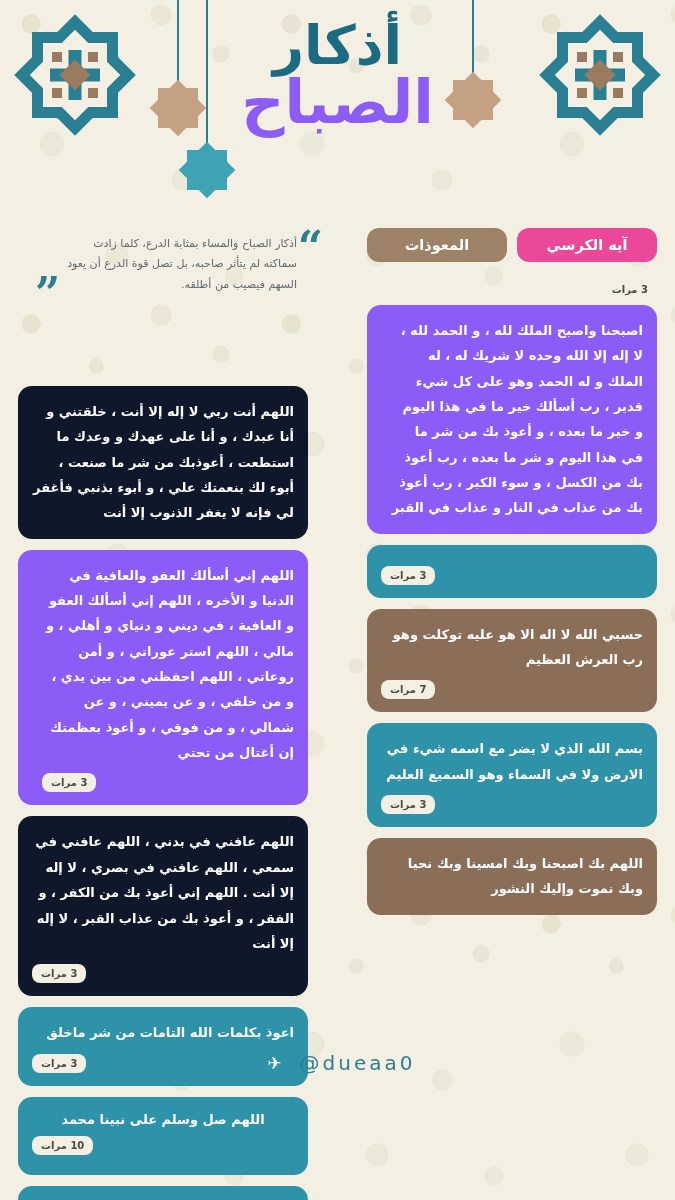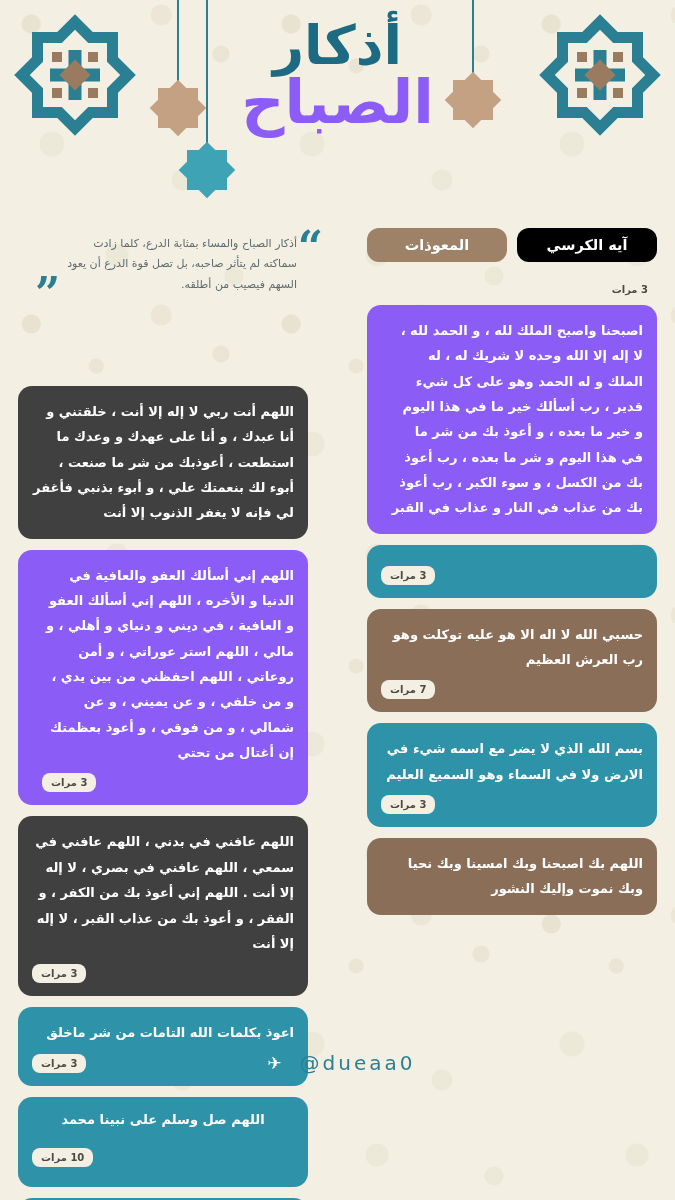--- a/index.html
+++ b/index.html
@@ -126,21 +126,21 @@
     position: relative;
     border-radius: 14px;
     padding: 13px 14px 13px 14px;
     margin-bottom: 11px;
     color: #ffffff;
     text-align: right;
     line-height: 1.95;
     font-size: 13px;
     font-weight: bold;
   }
-  .card.teal   { background: #404040; }
+  .card.teal   { background: #0f172a; }
   .card.navy   { background: #8b5cf6; padding-left: 24px; }
   .card.brown  { background: #8a6e58; }
   .card.tealdk { background: #2e93a8; }
 
   .card .txt { display: block; }
 
   .badge {
     display: inline-block;
     background: #f3f0e3;
     color: #4a4a42;
@@ -167,21 +167,21 @@
   .pill {
     flex: 1;
     border-radius: 12px;
     text-align: center;
     color: #fff;
     font-size: 14.5px;
     font-weight: bold;
     padding: 9px 4px;
   }
   .pill.brownlight { background: #9d8268; }
-  .pill.brown { background: #000000; }
+  .pill.brown { background: #ec4899; }
 
   
   .footer {
     position: absolute;
     left: 0; right: 0; bottom: 22px;
     display: flex;
     align-items: center;
     justify-content: center;
     gap: 10px;
     direction: ltr;
@@ -331,21 +331,21 @@
       <span class="badge inline-left">3 مرات</span>
     </div>
 
     <div class="card tealdk clearfix">
       <span class="txt">اعوذ بكلمات الله التامات من شر ماخلق</span>
       <span class="badge inline-left">3 مرات</span>
     </div>
 
     <div class="card tealdk clearfix" style="padding-top:10px;padding-bottom:20px;text-align:center;">
       <span class="txt" style="display:inline;">اللهم صل وسلم على نبينا محمد</span>
-      <span class="badge inline-left" style="margin-top:16px;border-radius:8px;">10 مرات</span>
+      <span class="badge inline-left" style="margin-top:4px;border-radius:8px;">10 مرات</span>
     </div>
 
     <div class="card tealdk clearfix" style="padding-top:10px;padding-bottom:10px;">
       <span class="txt" style="display:inline;">استغفر الله العظيم واتوب اليه</span>
       <span class="badge inline-left" style="margin-top:0;padding-left:31px;">100 مرة</span>
     </div>
 
   </div>
 
   <div class="footer">

